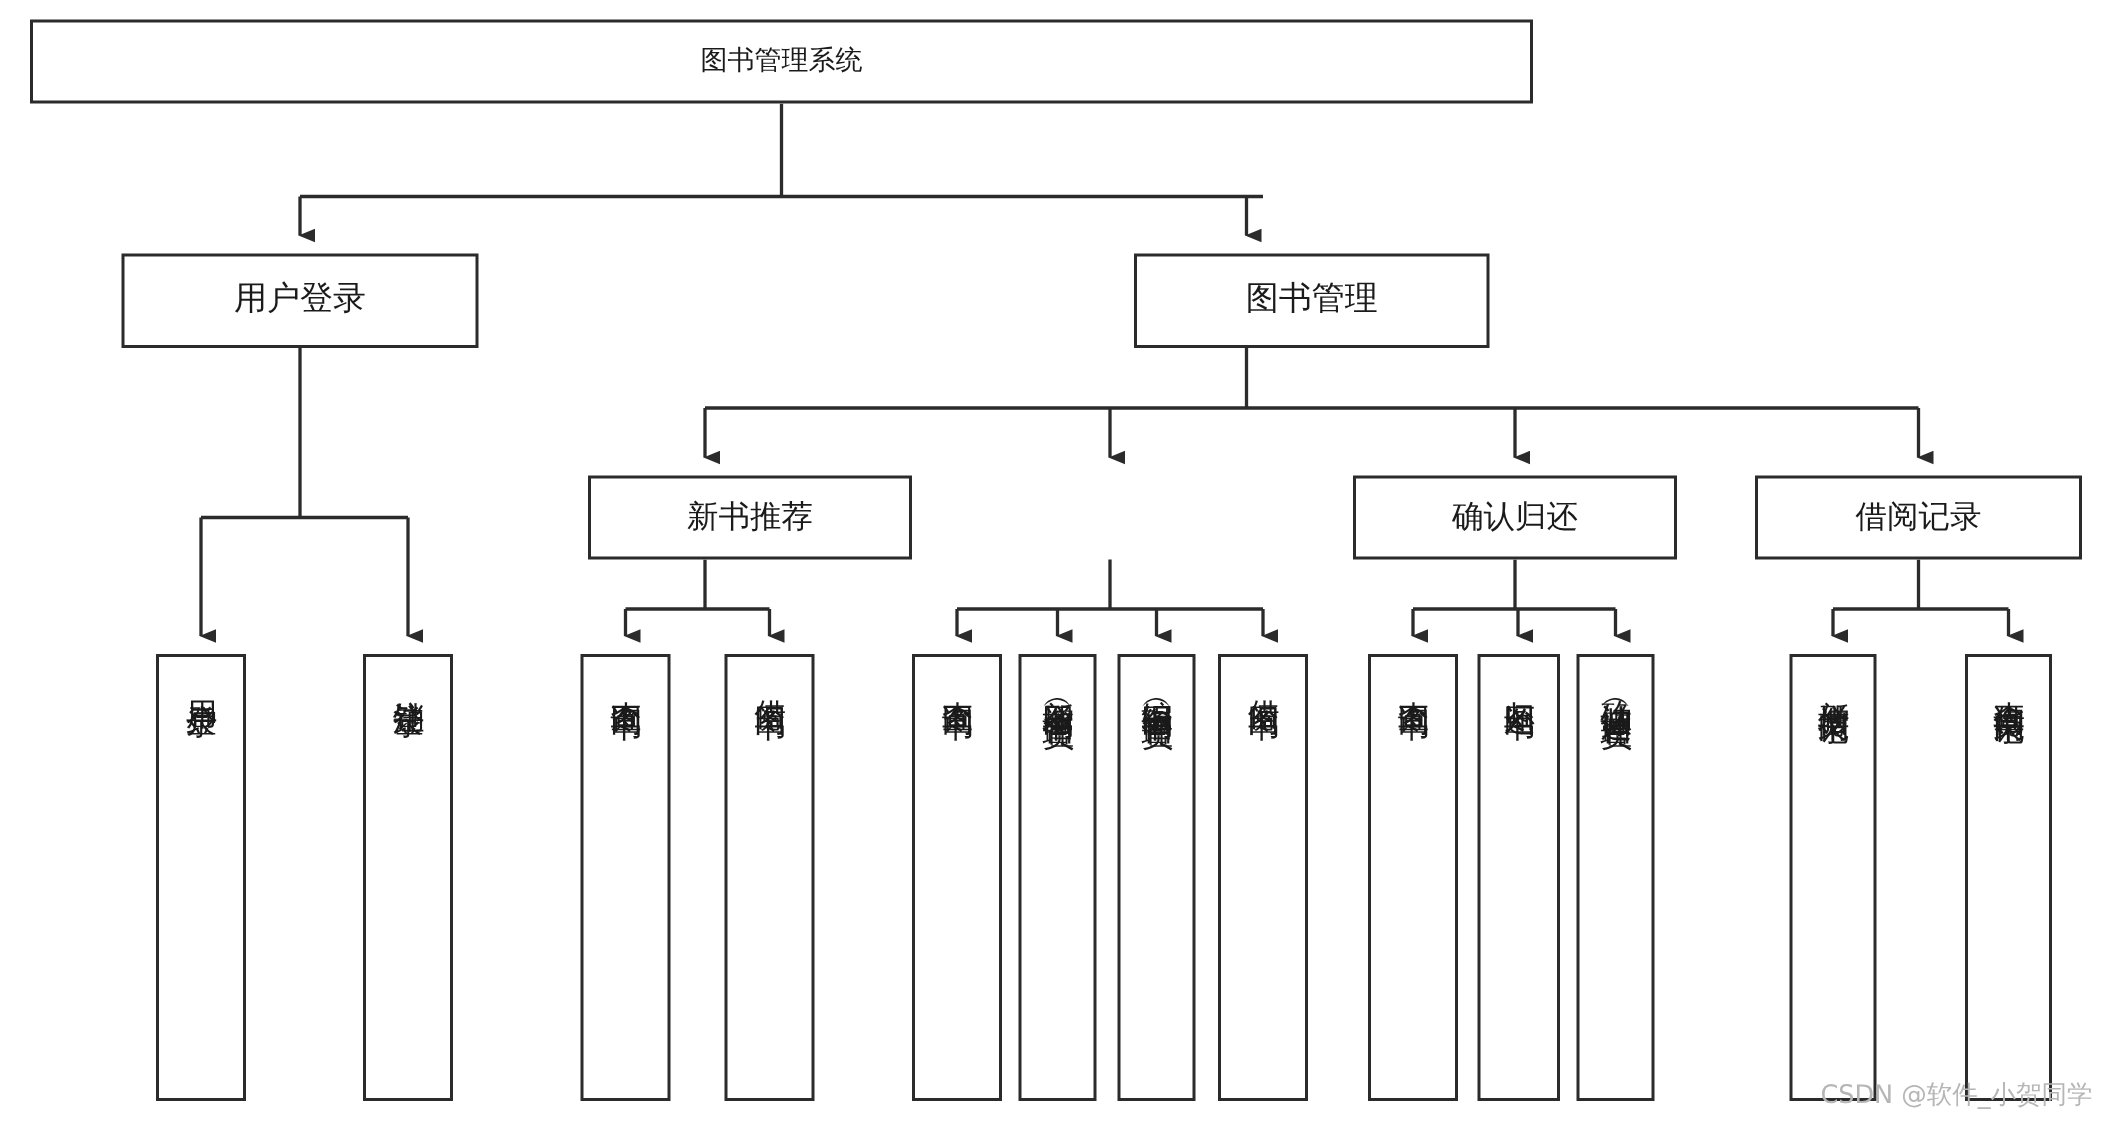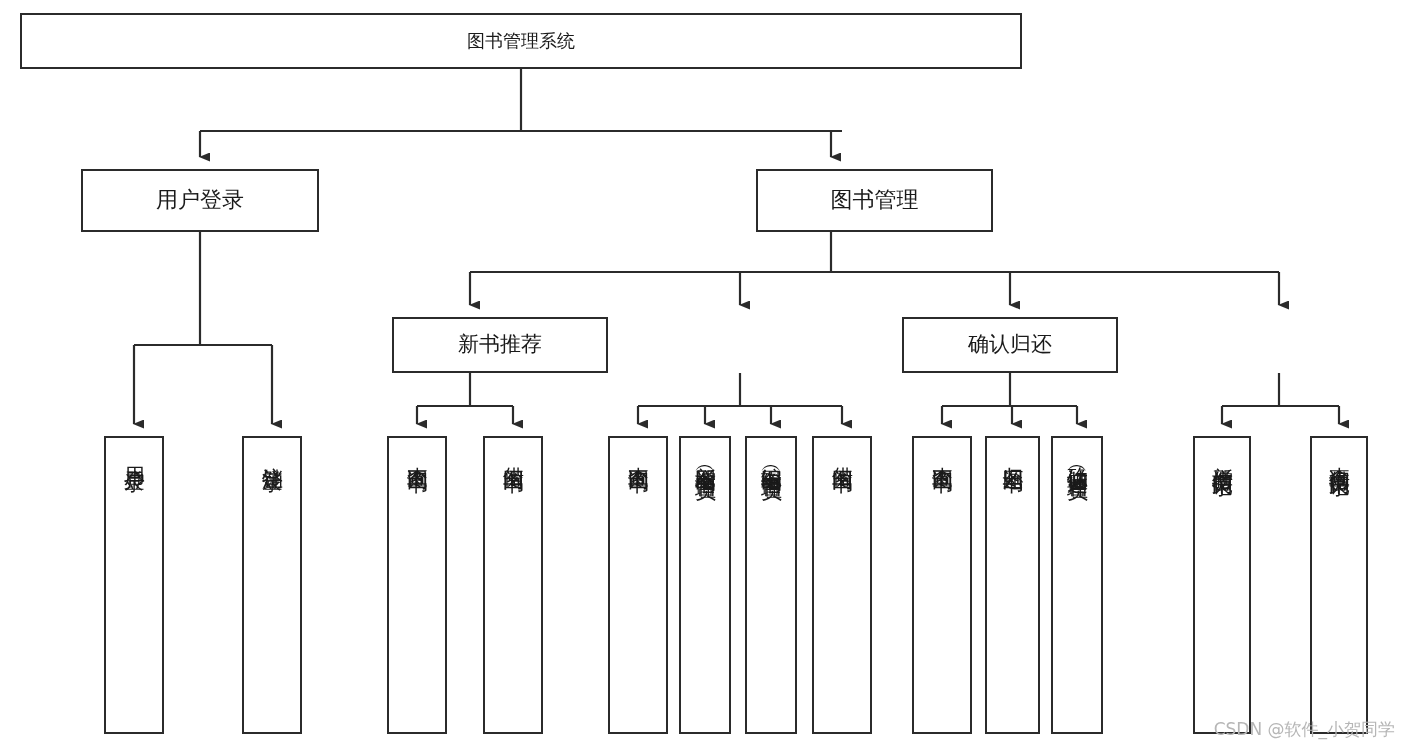--- a/index.html
+++ b/index.html
@@ -142,20 +142,23 @@
   <div class="node horizontal lvl1" id="node-l1-1" style="left: 712px; top: 169px; width: 237px; height: 63px; margin-left: 44px;">
     <span class="node-label">图书管理</span>
   </div>
 
   <div class="node horizontal lvl2" id="node-l2-0" style="left: 362px; top: 317px; width: 216px; height: 56px; margin-left: 30px;">
     <span class="node-label">新书推荐</span>
   </div>
   <div class="node horizontal lvl2" id="node-l2-2" style="left: 902px; top: 317px; width: 216px; height: 56px;">
     <span class="node-label">确认归还</span>
   </div>
+  <div class="node horizontal lvl2" id="node-l2-3" style="left: 1170px; top: 317px; width: 218px; height: 56px;">
+    <span class="node-label">借阅记录</span>
+  </div>
 
   <div class="node vertical lvl3" id="node-l3-0" style="left: 104px; top: 436px; width: 60px; height: 298px;">
     <span class="node-label">用户登录</span>
   </div>
   <div class="node vertical lvl3" id="node-l3-1" style="left: 242px; top: 436px; width: 60px; height: 298px;">
     <span class="node-label">注销登录</span>
   </div>
   <div class="node vertical lvl3" id="node-l3-2" style="left: 387px; top: 436px; width: 60px; height: 298px;">
     <span class="node-label">查询图书</span>
   </div>

